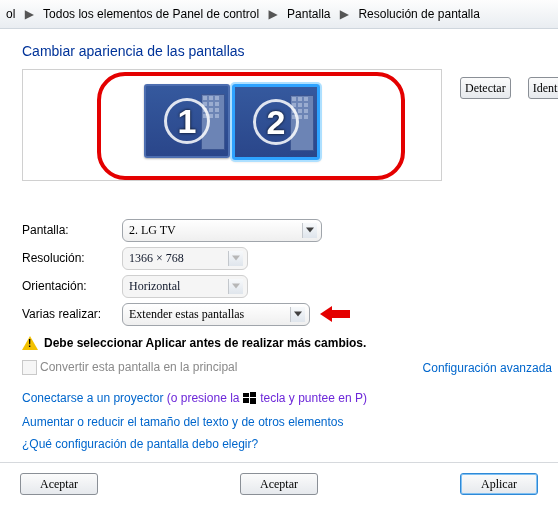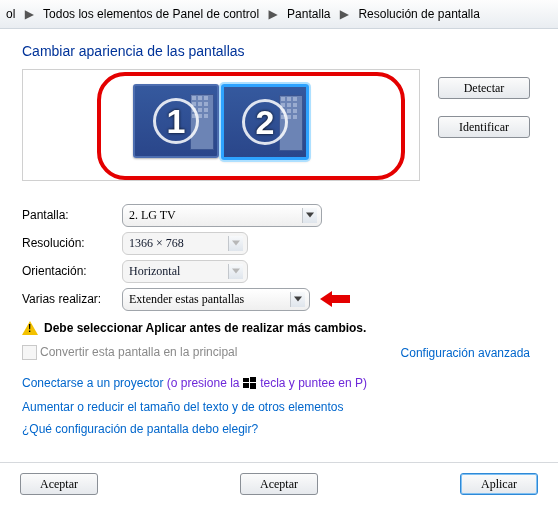--- a/index.html
+++ b/index.html
@@ -1,37 +1,37 @@
 <!DOCTYPE html>
 <html><head>
 <meta charset="utf-8">
 <style>
   html,body{margin:0;padding:0;font-family:"Segoe UI",Tahoma,sans-serif;font-size:12px;color:#000;background:#fff}
   .container{width:558px;height:505px;position:relative;background:#fff}
   
   .breadcrumb{height:28px;line-height:28px;padding:0 6px;background:linear-gradient(#fdfdfd,#e9edf1);border-bottom:1px solid #cfd6dd;color:#000;font-size:12px;white-space:nowrap;overflow:hidden}
   .breadcrumb .sep{color:#555;padding:0 6px}
-  .content{padding:14px 28px 0 22px}
+  .content{padding:14px 6px 0 22px}
   h1{font-size:14px;color:#003399;font-weight:normal;margin:0 0 10px 0}
   
   .preview-row{display:flex;align-items:flex-start}
   .preview-box{flex:1;height:110px;border:1px solid #d0d0d0;position:relative;background:#fff}
   .red-ring{position:absolute;left:74px;top:2px;width:300px;height:100px;border:4px solid #e40000;border-radius:28px;pointer-events:none}
   .monitors{position:absolute;top:14px;left:0;right:0;display:flex;justify-content:center;gap:2px}
   .mon{width:82px;height:70px;background:linear-gradient(#35599e,#2a468a);border:2px solid #4d6eb0;border-radius:3px;position:relative;box-shadow:0 1px 2px rgba(0,0,0,.3)}
   .mon.sel{border:3px solid #2ea3ff;box-shadow:0 0 0 2px #aee0ff, 0 1px 3px rgba(0,0,0,.3)}
   .mon .num{position:absolute;inset:0;display:flex;align-items:center;justify-content:center;color:#fff;font-size:34px;font-weight:bold;text-shadow:0 0 3px #000}
   .mon .ring{position:absolute;top:50%;left:50%;transform:translate(-50%,-50%);width:40px;height:40px;border:3px solid rgba(255,255,255,.85);border-radius:50%}
   .mon .grid{position:absolute;right:3px;top:8px;width:22px;height:54px;background:#6c84b5;border:1px solid #3b5591;display:flex;flex-wrap:wrap;align-content:flex-start}
   .mon .grid i{width:4px;height:4px;margin:1px;background:#9aacd0;display:block}
-  .side-btns{width:92px;margin-left:18px;display:flex;flex-direction:column;gap:17px;padding-top:8px}
+  .side-btns{width:92px;margin-left:18px;display:flex;gap:17px;padding-top:8px}
   .btn{height:22px;border:1px solid #8a8f96;border-radius:3px;background:linear-gradient(#fbfbfb,#e6e9ed);font:12px "Segoe UI";cursor:default;padding:0 4px}
   .btn.primary{border-color:#2f89d6;box-shadow:0 0 0 1px #7fc0f3 inset}
   
-  .form{margin-top:20px}
+  .form{margin-top:35px}
   .row{display:flex;align-items:center;height:28px}
   .row label{width:100px}
   .select{height:21px;border:1px solid #a0a5ab;background:linear-gradient(#fff,#efefef);font:12px "Segoe UI";padding:0 22px 0 6px;position:relative;display:inline-flex;align-items:center;min-width:80px;border-radius:6px}
   .select.disabled{color:#0f172a;border-color:#cfcfcf;background:#f5f5f5}
   .select::after{content:"";position:absolute;right:4px;top:3px;bottom:3px;width:14px;border-left:1px solid #c3c7cc;background:linear-gradient(#f7f9fb,#dfe5ec)}
   .select .arr{position:absolute;right:7px;top:50%;transform:translateY(-50%);width:0;height:0;border-left:4px solid transparent;border-right:4px solid transparent;border-top:5px solid #404040;z-index:1}
   .select.disabled .arr{border-top-color:#b7b7b7}
   .arrow-callout{margin-left:10px;position:relative;width:32px;height:14px}
   .arrow-callout .shaft{position:absolute;left:10px;top:3px;width:20px;height:8px;background:#e40000}
   .arrow-callout .head{position:absolute;left:0;top:-1px;width:0;height:0;border-top:8px solid transparent;border-bottom:8px solid transparent;border-right:12px solid #e40000}

